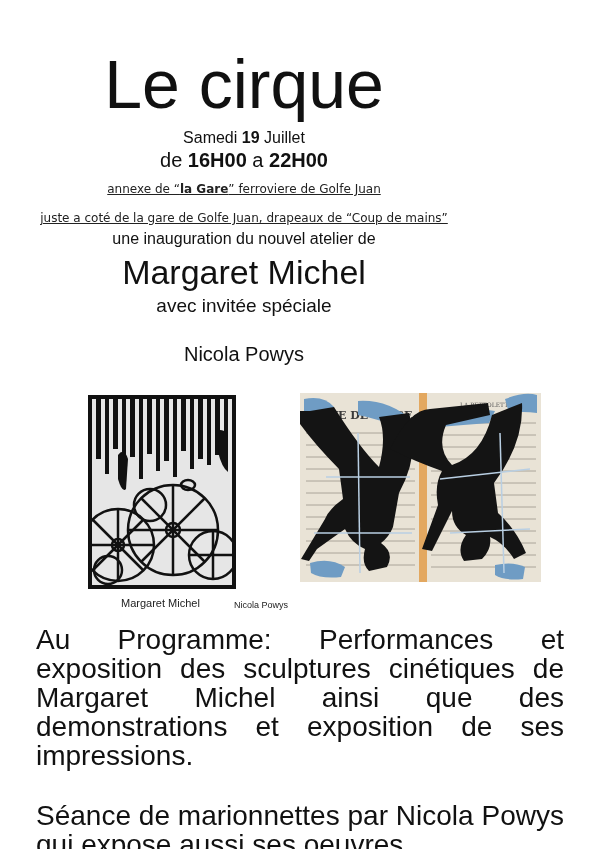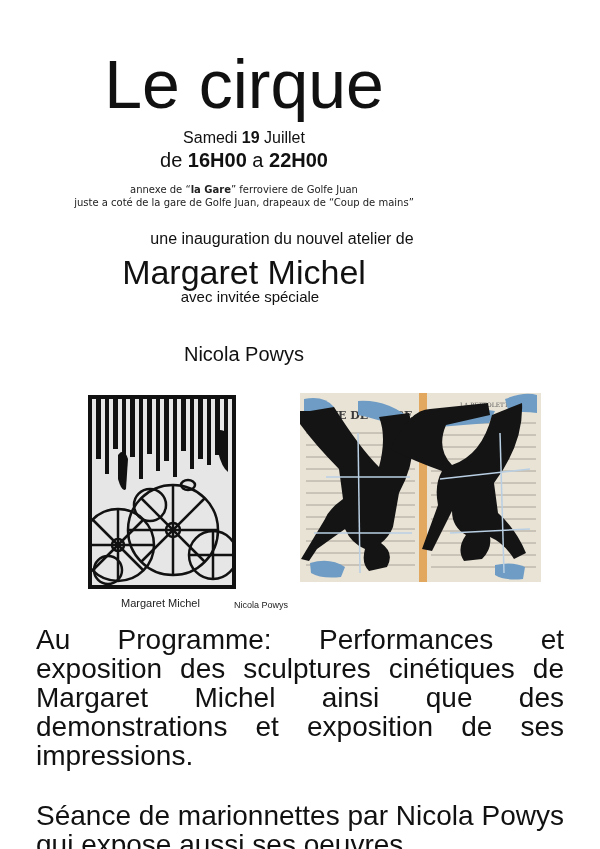--- a/index.html
+++ b/index.html
@@ -3,26 +3,26 @@
 <meta charset="utf-8">
 <style>
   html, body { margin:0; padding:0; background:#ffffff; }
   body { width:600px; height:849px; position:relative; overflow:hidden; font-family:"Liberation Sans", sans-serif; color:#111; }
   .abs { position:absolute; }
   .center { left:0; width:488px; text-align:center; white-space:nowrap; }
   .title { top:44px; font-size:68px; line-height:80px; letter-spacing:0px; }
   .date { top:126px; font-size:16px; line-height:24px; }
   .time { top:148px; font-size:20px; line-height:24px; }
   b { font-weight:bold; }
-  .addr { font-family:"DejaVu Sans", sans-serif; font-size:10px; line-height:13px; color:#222; }
+  .addr { font-family:"DejaVu Sans", sans-serif; font-size:12px; line-height:13px; color:#222;text-decoration:underline; }
   .addr1 { top:183px; }
-  .addr2 { top:196px; }
-  .inaug { top:229px; font-size:16px; line-height:20px;padding-left:38px; }
+  .addr2 { top:212px; }
+  .inaug { top:229px; font-size:16px; line-height:20px; }
   .artist { top:252px; font-size:34px; line-height:40px; }
-  .guestlbl { top:288px; font-size:15px; line-height:18px;margin-left:6px; }
+  .guestlbl { top:297px; font-size:19px; line-height:18px; }
   .guest { top:342px; font-size:20px; line-height:24px; }
   .img { position:absolute; overflow:hidden; }
   .img1 { left:88px; top:395px; width:148px; height:194px; background:#111; }
   .img2 { left:300px; top:393px; width:241px; height:189px; background:#e9e3d6; }
   .caption { font-size:10px; line-height:12px; color:#222; white-space:nowrap; }
   .cap1 { left:121px; top:597px; font-size:11px; }
   .cap2 { left:234px; top:599px; font-size:9px; }
   .para { left:36px; width:528px; font-size:28px; line-height:29px; text-align:justify; }
   .para1 { top:625px; }
   .para2 { top:801px; }

